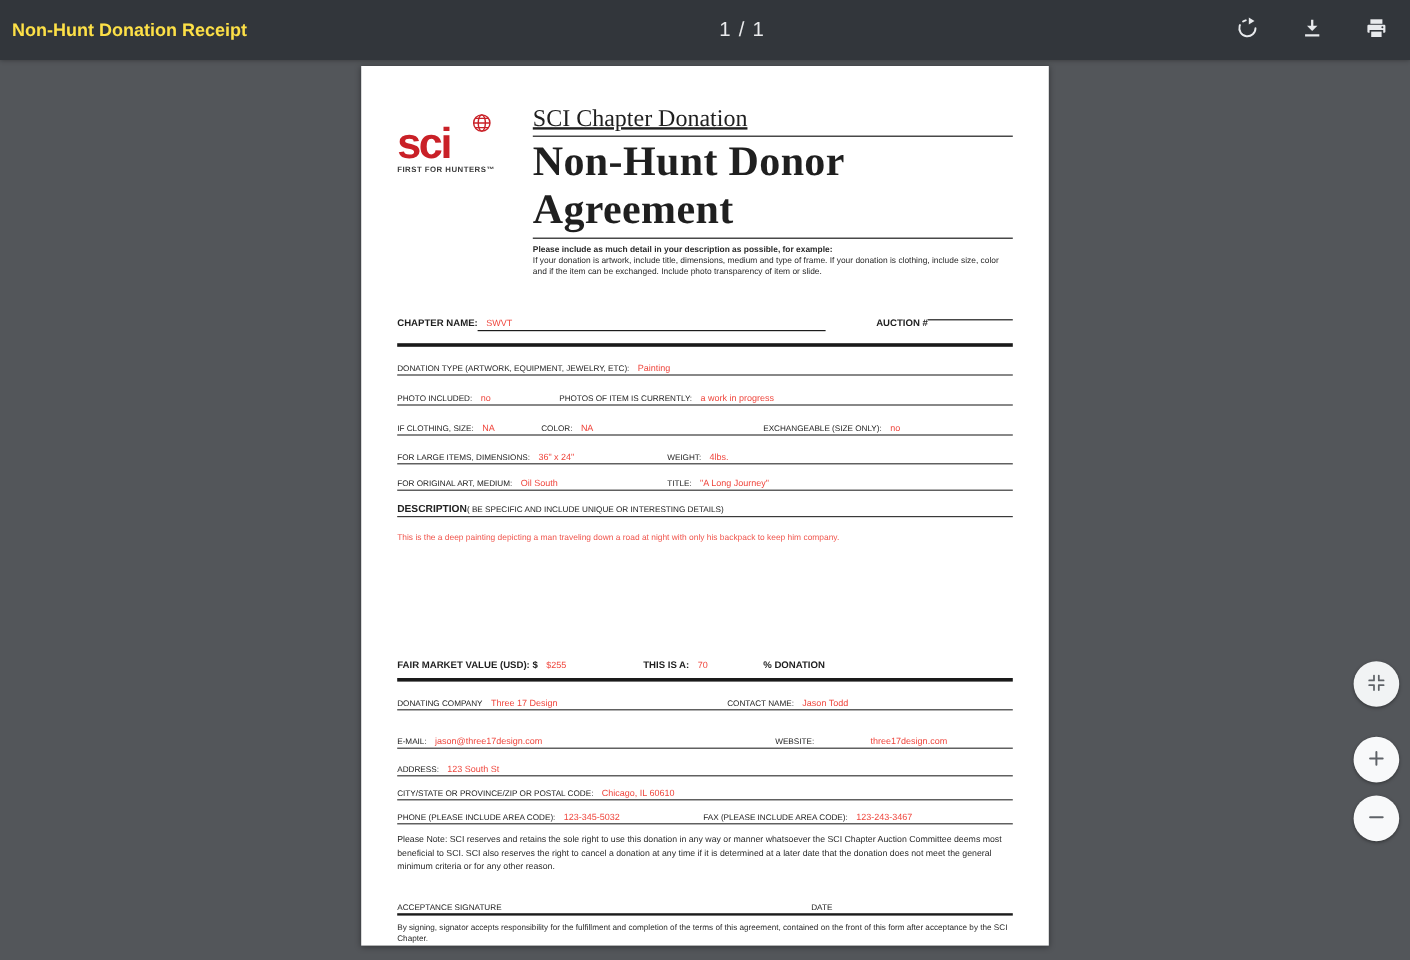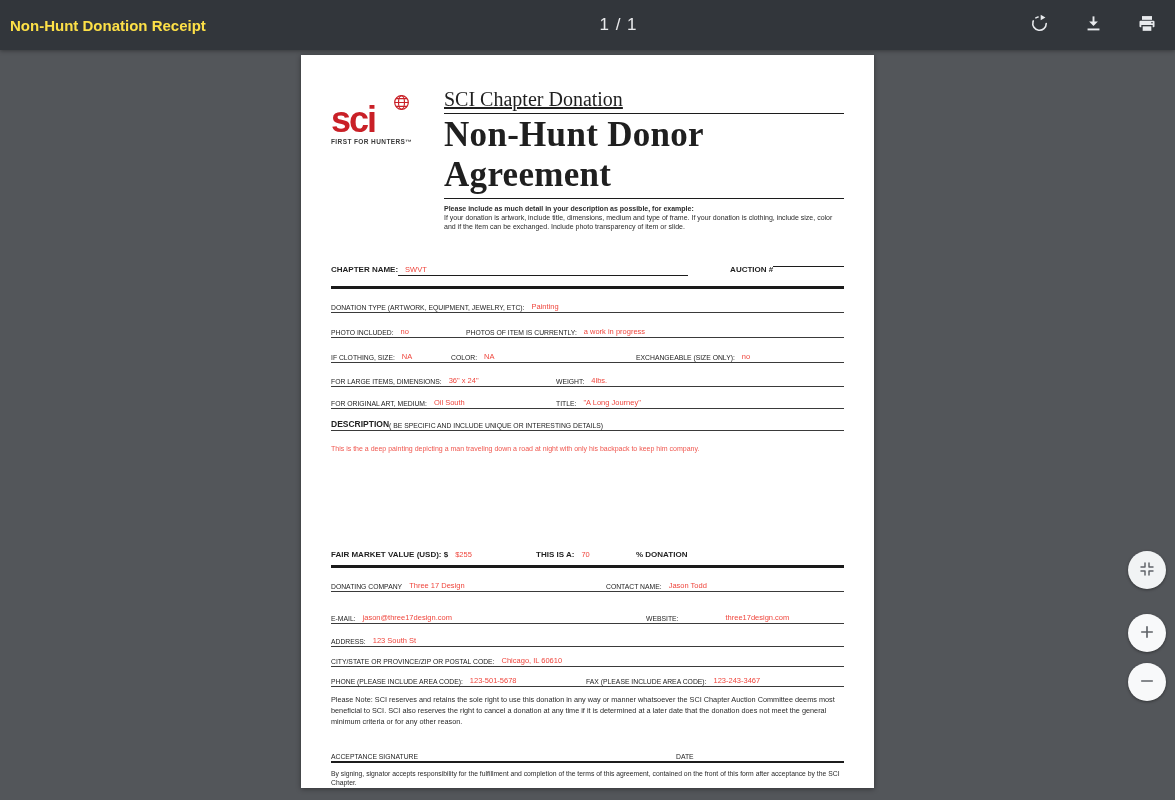--- a/index.html
+++ b/index.html
@@ -239,21 +239,21 @@
 
     <div class="frow" style="margin-top:9px;">
       <span class="lbl">CITY/STATE OR PROVINCE/ZIP OR POSTAL CODE:</span>
       <span class="val">Chicago, IL 60610</span>
       <span class="fill"></span>
     </div>
 
     <div class="frow" style="margin-top:9px;">
       <span class="cell" style="width:255px;">
         <span class="lbl">PHONE (PLEASE INCLUDE AREA CODE):</span>
-        <span class="val">123-501-5678</span>
+        <span class="val">123-345-5032</span>
       </span>
       <span class="lbl">FAX (PLEASE INCLUDE AREA CODE):</span>
       <span class="val">123-243-3467</span>
       <span class="fill"></span>
     </div>
 
     <div class="note">Please Note: SCI reserves and retains the sole right to use this donation in any way or manner whatsoever the SCI Chapter Auction Committee deems most beneficial to SCI. SCI also reserves the right to cancel a donation at any time if it is determined at a later date that the donation does not meet the general minimum criteria or for any other reason.</div>
 
     <div class="frow" style="margin-top:26px;border-bottom:2px solid #1c1c1c;">
       <span class="cell" style="width:345px;">

